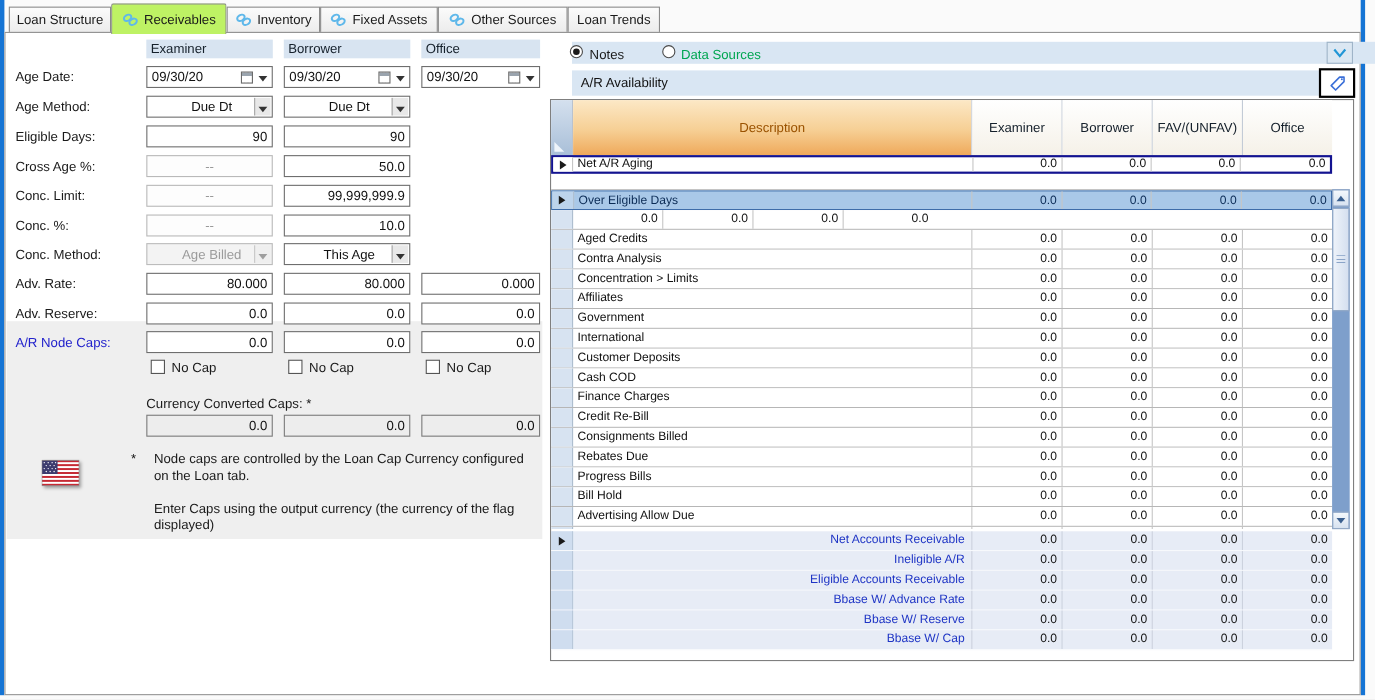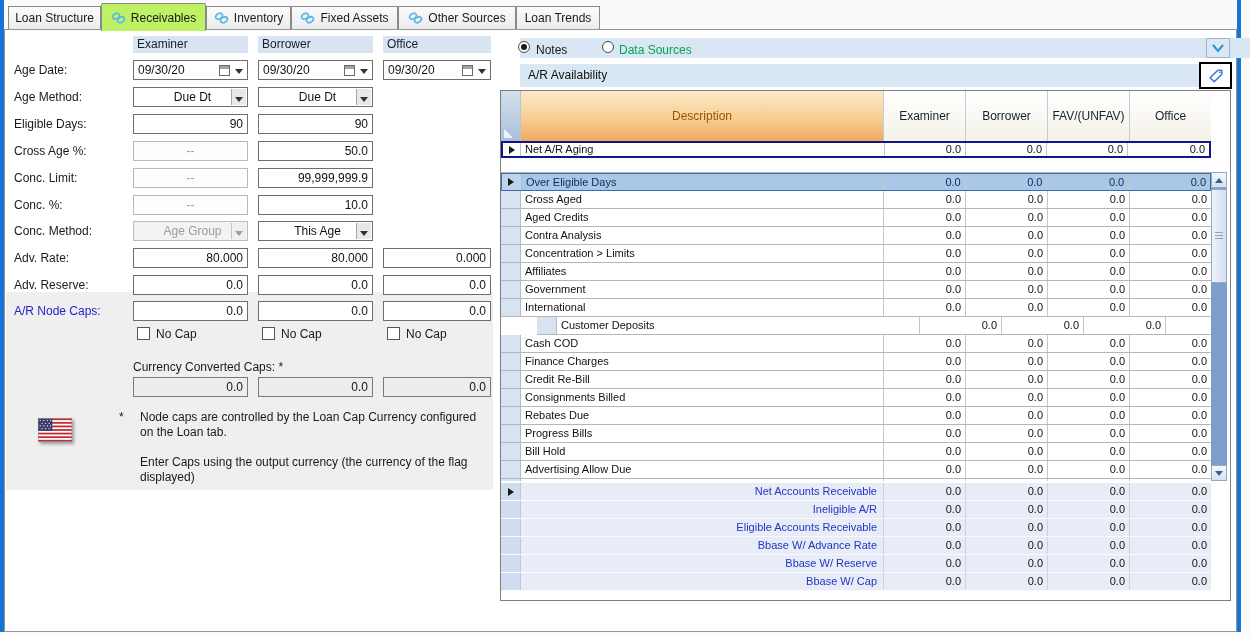--- a/index.html
+++ b/index.html
@@ -223,21 +223,21 @@
   <div class="lbl" style="top:168px">Conc. Limit:</div>
   <div class="fld dis" style="left:133px;top:168px;width:115px">--</div>
   <div class="fld num" style="left:258px;top:168px;width:115px">99,999,999.9</div>
 
   <div class="lbl" style="top:195px">Conc. %:</div>
   <div class="fld dis" style="left:133px;top:195px;width:115px">--</div>
   <div class="fld num" style="left:258px;top:195px;width:115px">10.0</div>
 
   <div class="lbl" style="top:221px">Conc. Method:</div>
   <div class="fld drop dis" style="left:133px;top:221px;width:115px">
-    <span>Age Group</span>
+    <span>Age Billed</span>
     <span class="dropbtn">
         <span class="dar"></span>
       </span>
   </div>
   <div class="fld drop" style="left:258px;top:221px;width:115px">
     <span>This Age</span>
     <span class="dropbtn">
         <span class="dar"></span>
       </span>
   </div>
@@ -349,21 +349,20 @@
             <span class="arr"></span>
           </div>
           <div class="tc tdesc">Over Eligible Days</div>
           <div class="tc tval">0.0</div>
           <div class="tc tval">0.0</div>
           <div class="tc tval">0.0</div>
           <div class="tc tval">0.0</div>
         </div>
         <div class="trow drow" style="top: 18px;">
           <div class="tc tsel"></div>
-          <div class="tc tdesc">Cross Aged</div>
           <div class="tc tval">0.0</div>
           <div class="tc tval">0.0</div>
           <div class="tc tval">0.0</div>
           <div class="tc tval">0.0</div>
         </div>
         <div class="trow drow" style="top: 36px;">
           <div class="tc tsel"></div>
           <div class="tc tdesc">Aged Credits</div>
           <div class="tc tval">0.0</div>
           <div class="tc tval">0.0</div>
@@ -403,21 +402,21 @@
           <div class="tc tval">0.0</div>
         </div>
         <div class="trow drow" style="top: 126px;">
           <div class="tc tsel"></div>
           <div class="tc tdesc">International</div>
           <div class="tc tval">0.0</div>
           <div class="tc tval">0.0</div>
           <div class="tc tval">0.0</div>
           <div class="tc tval">0.0</div>
         </div>
-        <div class="trow drow" style="top: 144px; margin-left: 36px;">
+        <div class="trow drow" style="top: 144px;">
           <div class="tc tsel"></div>
           <div class="tc tdesc">Customer Deposits</div>
           <div class="tc tval">0.0</div>
           <div class="tc tval">0.0</div>
           <div class="tc tval">0.0</div>
           <div class="tc tval">0.0</div>
         </div>
         <div class="trow drow" style="top: 162px;">
           <div class="tc tsel"></div>
           <div class="tc tdesc">Cash COD</div>

